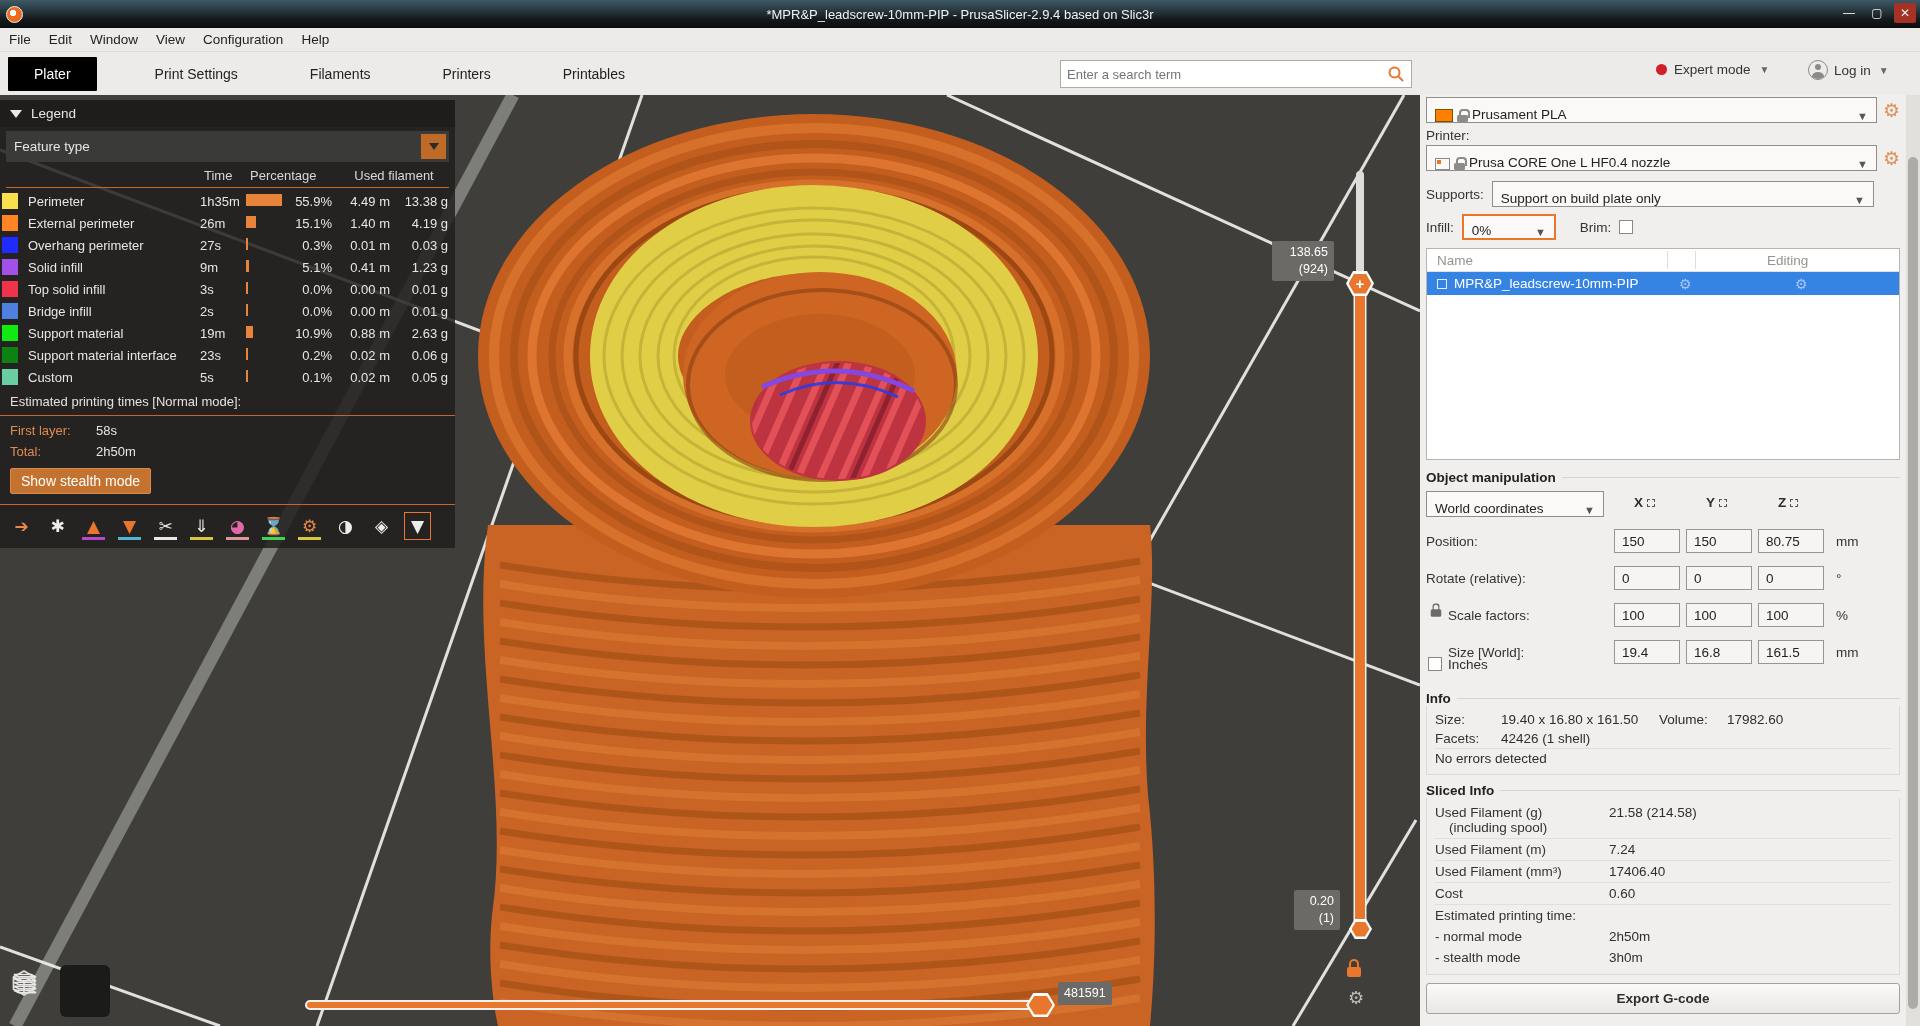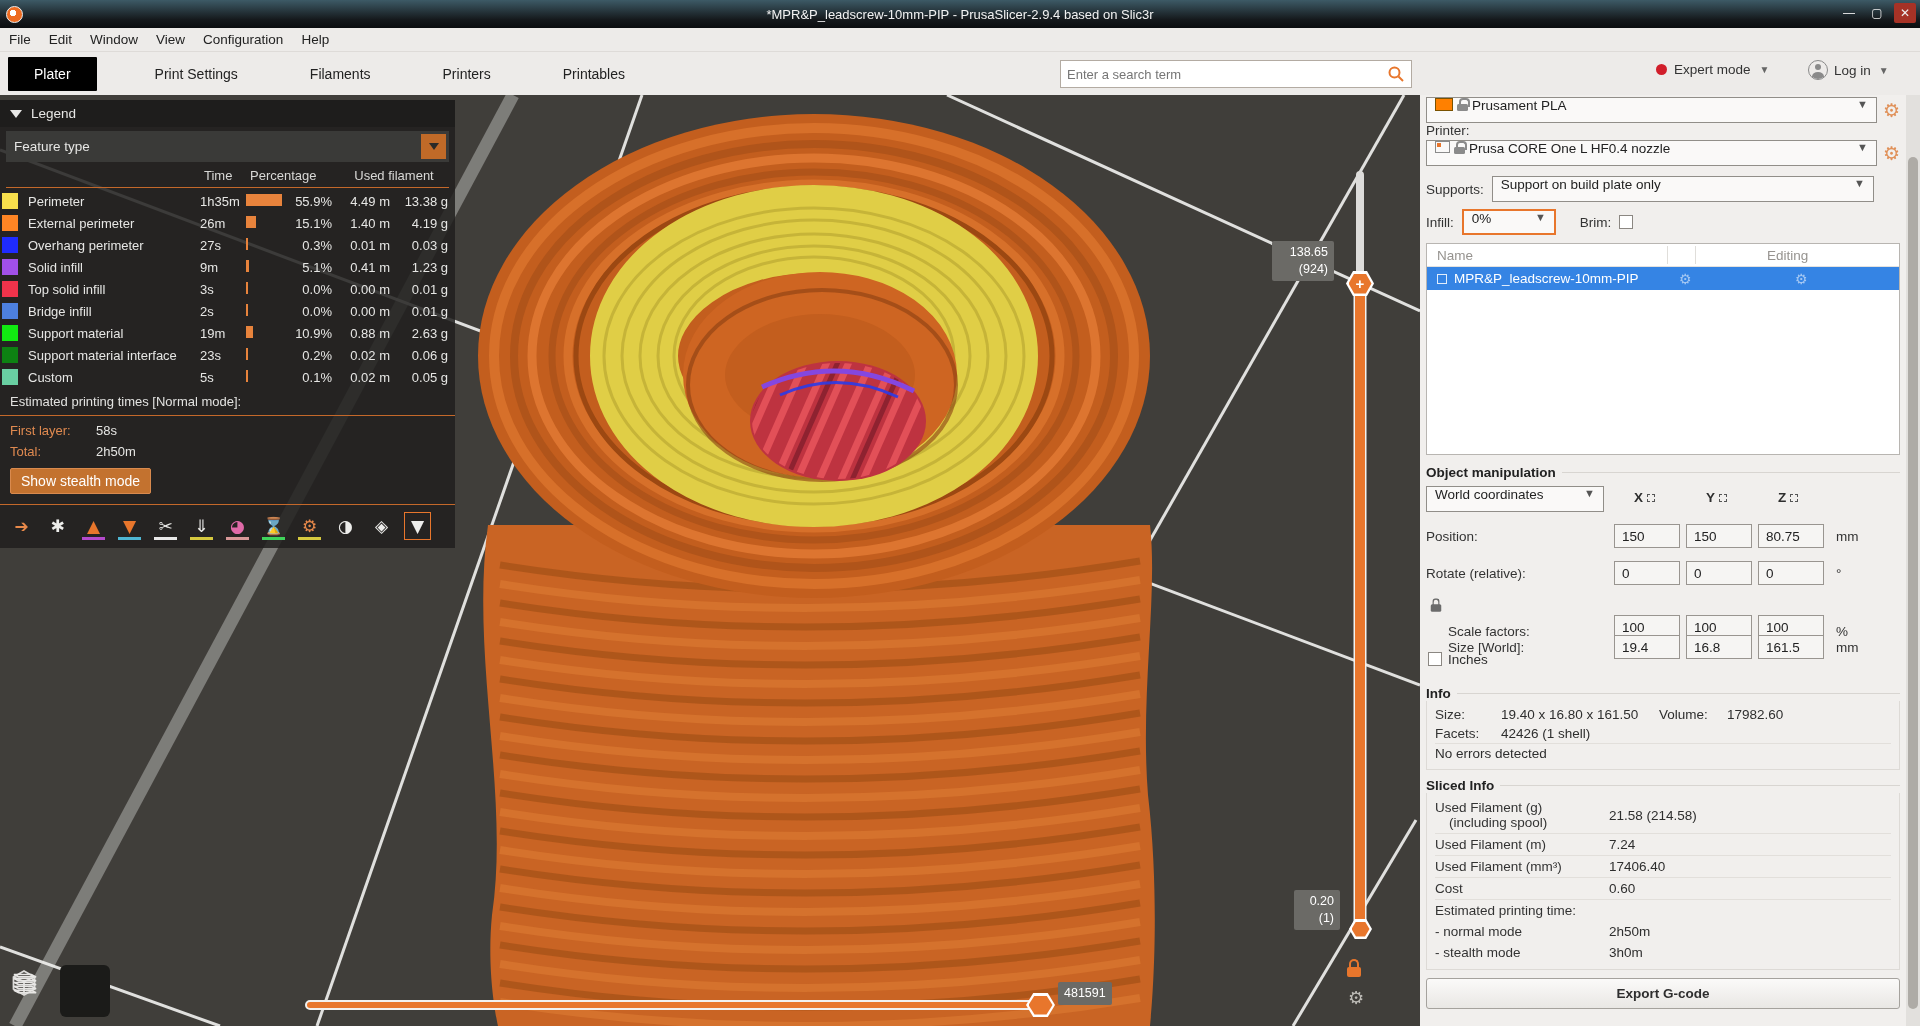--- a/index.html
+++ b/index.html
@@ -73,21 +73,21 @@
   .tipbox{position:absolute;background:#6B6A66;color:#fff;border-radius:2px;font-size:12.5px;line-height:17px;
     padding:3px 6px;text-align:right}
   .htrack{position:absolute;left:305px;top:905px;width:743px;height:10px;background:#E8762C;border:2px solid #F2F1EF;border-radius:8px}
   .lock{position:absolute;width:16px;height:18px}
   .lock .shackle{position:absolute;left:3px;top:0;width:10px;height:9px;border:2.5px solid #E8762C;border-bottom:none;border-radius:5px 5px 0 0}
   .lock .body{position:absolute;left:1px;top:8px;width:14px;height:10px;background:#E8762C;border-radius:2px}
   .slider-gear{position:absolute;color:#BDBBB6;font-size:18px;font-family:"DejaVu Sans",sans-serif}
   
   .sidebar{position:absolute;left:1420px;top:95px;width:486px;height:931px;background:#F1EFED;padding:2px 6px 0 6px;font-size:13.5px}
   .row{display:flex;align-items:center}
-  .combo{height:26px;background:#FAF9F8;border:1px solid #918E89;display:flex;align-items:flex-start;padding:0 8px;gap:4px;position:relative;font-size:13.5px;color:#222}
+  .combo{height:26px;background:#FAF9F8;border:1px solid #918E89;display:flex;align-items:flex-end;padding:0 8px;gap:4px;position:relative;font-size:13.5px;color:#222}
   .combo .cv{position:absolute;right:8px;color:#555;font-size:11px}
   .gear-btn{color:#E09058;font-size:19px;margin-left:6px;font-family:"DejaVu Sans",sans-serif;line-height:1}
   .swatch{width:18px;height:13px;background:#FF8000;border:1px solid #7a5200}
   .mini-lock{position:relative;width:11px;height:13px;display:inline-block}
   .mini-lock:before{content:"";position:absolute;left:2px;top:0;width:7px;height:7px;border:2px solid #8b8b8b;border-bottom:none;border-radius:4px 4px 0 0}
   .mini-lock:after{content:"";position:absolute;left:0;top:6px;width:11px;height:7px;background:#8b8b8b;border-radius:1.5px}
   .printer-ic{position:relative;width:15px;height:12px;border:1.5px solid #8b8b8b;display:inline-block}
   .printer-ic:before{content:"";position:absolute;left:1px;top:1px;width:4px;height:4px;background:#E8762C}
   .lbl13{color:#333}
   .objlist{margin-top:8px;height:212px;background:#fff;border:1px solid #B8B5B1;position:relative;overflow:hidden}
@@ -103,21 +103,21 @@
   .dash-sq{width:8px;height:8px;border:1px dashed #555}
   .mrow{position:absolute;left:0;right:0;display:flex;align-items:center}
   .mrow .mlabel{font-size:13.5px;color:#333}
   .field{position:absolute;width:66px;height:24px;background:#F6F5F3;border:1px solid #999590;font-size:13.5px;color:#222;
     display:flex;align-items:center;padding-left:7px}
   .unit{position:absolute;left:410px;font-size:13.5px;color:#333}
   .checkbox{width:14px;height:14px;background:#fff;border:1px solid #8b8782;display:inline-block}
   .groupbox{border:1px solid #DDDAD6;border-top:none;position:relative;padding:4px 8px 6px 8px;font-size:13.5px}
   .grow{display:flex;padding:2px 0}
   .grow .gl{width:66px;color:#333}
-  .sl-rows .srow{display:flex;padding:3px 0;align-items:center}
+  .sl-rows .srow{display:flex;padding:3px 0;align-items:flex-start}
   .sl-rows .srow.sep{border-top:1px solid #E2DFDB}
   .sl-rows .sl-label{width:174px;color:#333}
   .sl-rows .sl-sub{color:#333}
   .export-btn{margin-top:8px;height:31px;width:100%;background:linear-gradient(#FBFAF9,#E9E7E4);
     border:1px solid #A5A29D;border-radius:3px;font-weight:bold;font-size:13.5px;color:#2e2e2e;
     display:flex;align-items:center;justify-content:center;font-family:inherit}
   .scrollbar{position:absolute;left:1906px;top:95px;width:14px;height:931px;background:#E2E0DD}
   .scroll-thumb{position:absolute;left:2px;width:10px;border-radius:5px;background:#AEABA6}
 </style>
 </head>
@@ -457,21 +457,21 @@
   <div class="sidebar">
     <div class="row">
       <div class="combo" style="flex:1">
         <span class="swatch"></span>
         <span class="mini-lock"></span>
         <span>Prusament PLA</span>
         <span class="cv">▼</span>
       </div>
       <span class="gear-btn">⚙</span>
     </div>
-    <div class="lbl13" style="">Printer:</div>
+    <div class="lbl13" style="margin-top:5px">Printer:</div>
     <div class="row" style="margin-top:2px">
       <div class="combo" style="flex:1">
         <span class="printer-ic"></span>
         <span class="mini-lock"></span>
         <span>Prusa CORE One L HF0.4 nozzle</span>
         <span class="cv">▼</span>
       </div>
       <span class="gear-btn">⚙</span>
     </div>
     <div class="row" style="margin-top:10px;gap:8px">
@@ -539,21 +539,21 @@
           <div class="field" style="left: 332px;">80.75</div>
           <span class="unit">mm</span>
         </div>
         <div class="mrow" style="top: 81px; height: 24px;">
           <span class="mlabel" style="margin-left: 0px;">Rotate (relative):</span>
           <div class="field" style="left: 188px;">0</div>
           <div class="field" style="left: 260px;">0</div>
           <div class="field" style="left: 332px;">0</div>
           <span class="unit">°</span>
         </div>
-        <div class="mrow" style="top: 135px; height: 24px; align-items: flex-end;">
+        <div class="mrow" style="top: 118px; height: 24px;">
           <span class="mlabel" style="margin-left: 22px;">Scale factors:</span>
           <div class="field" style="left: 188px;">100</div>
           <div class="field" style="left: 260px;">100</div>
           <div class="field" style="left: 332px;">100</div>
           <span class="unit">%</span>
         </div>
         <div class="mrow" style="top: 155px; height: 24px;">
           <span class="mlabel" style="margin-left: 22px; text-align: right;">Size [World]:</span>
           <div class="field" style="left: 188px;">19.4</div>
           <div class="field" style="left: 260px;">16.8</div>

